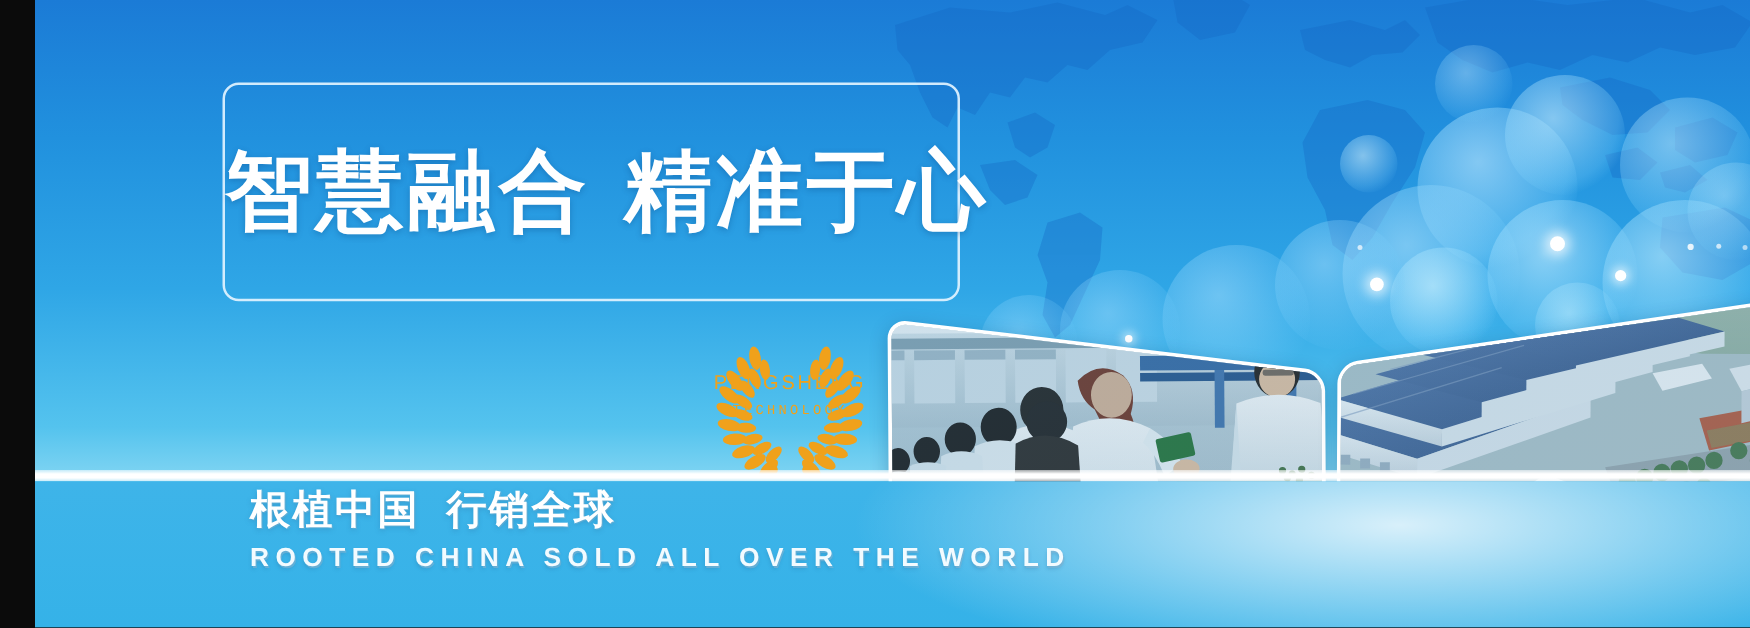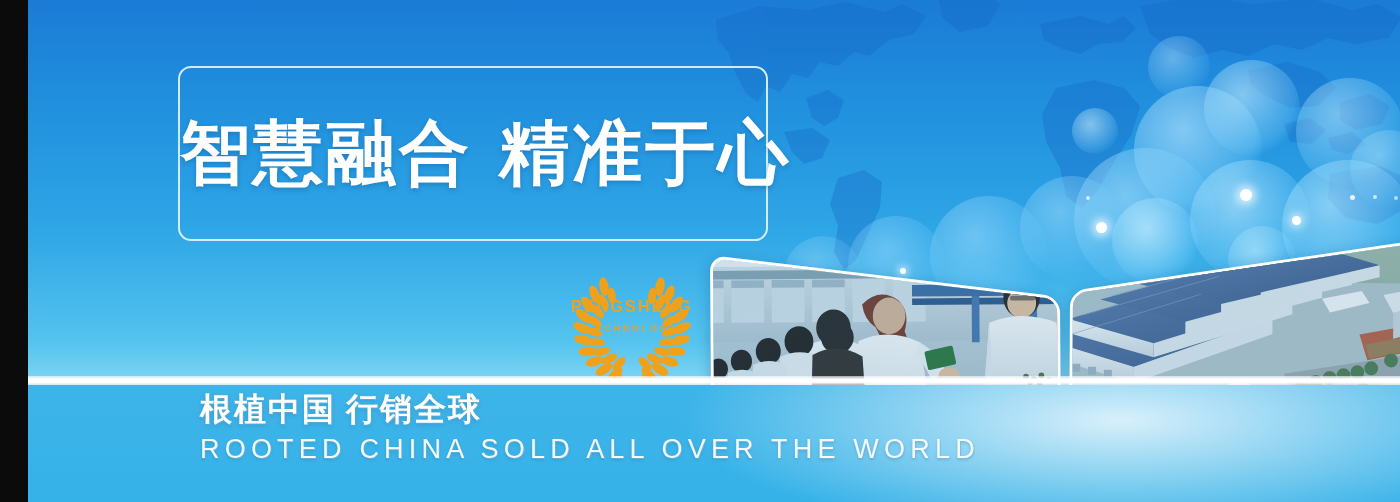--- a/index.html
+++ b/index.html
@@ -49,21 +49,21 @@
   
   .emblem{
     position:absolute;left:524px;top:272px;width:160px;height:108px;
   }
   .emblem svg{position:absolute;inset:0;width:100%;height:100%;}
   .emblem-text{
     position:absolute;left:0;right:0;top:26px;text-align:center;
     color:#f0a11b;line-height:1.1;
   }
   .emblem-name{
-    display:block;font-size:16px;font-weight:bold;letter-spacing:2.2px;
+    display:block;font-size:16px;font-weight:normal;letter-spacing:2.2px;
   }
   .emblem-sub{
     display:block;font-size:11px;letter-spacing:2.6px;margin-top:7px;font-family:Liberation Mono, monospace;
   }
 
   
   .photos{position:absolute;left:660px;top:205px;width:745px;height:260px;}
 
   .photo{
     position:absolute;
@@ -101,26 +101,26 @@
     pointer-events:none;
   }
 
   
   .tagline{position:absolute;left:172px;top:392px;}
   .tagline-cn{
     color:#ffffff;
     font-size:32px;font-weight:bold;letter-spacing:2px;line-height:1.12;
     white-space:nowrap;
     text-shadow:1px 1px 0 rgba(120,175,205,.55), 0 2px 4px rgba(40,110,160,.35);
-    font-family:Liberation Serif, serif;
+    font-family:Liberation Mono, monospace;
   }
   .tagline-en{
     margin-top:8px;
     color:#f2fbff;
-    font-size:27px;font-weight:normal;letter-spacing:5.2px;line-height:1;
+    font-size:21px;font-weight:bold;letter-spacing:5.2px;line-height:1;
     white-space:nowrap;
     text-shadow:1px 1px 0 rgba(130,180,210,.6), 0 2px 3px rgba(40,110,160,.3);
   }
 </style>
 </head>
 <body>
 
 <div class="banner">
 
   <div class="worldmap">

